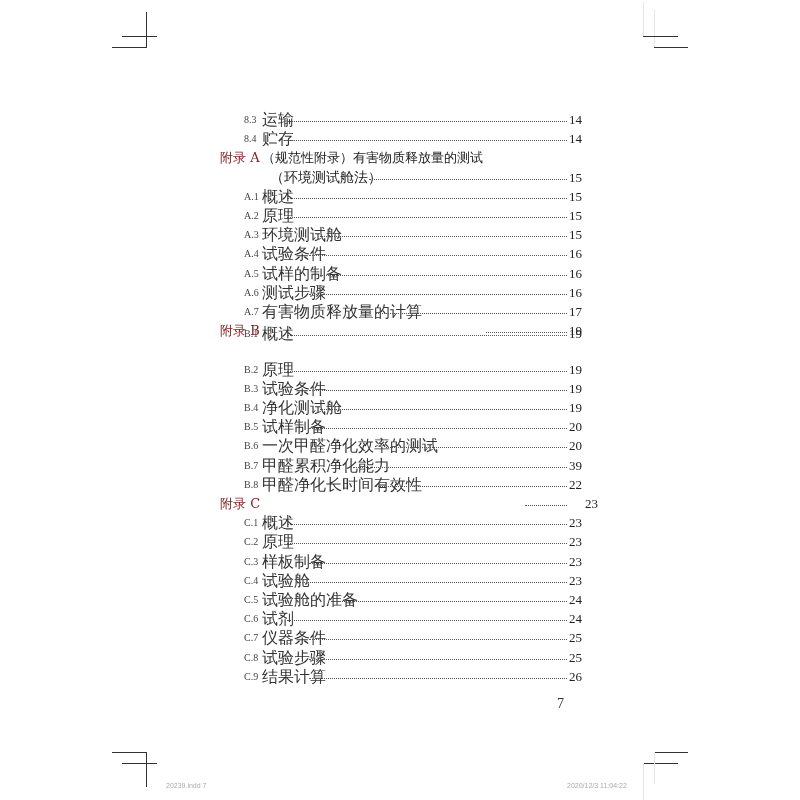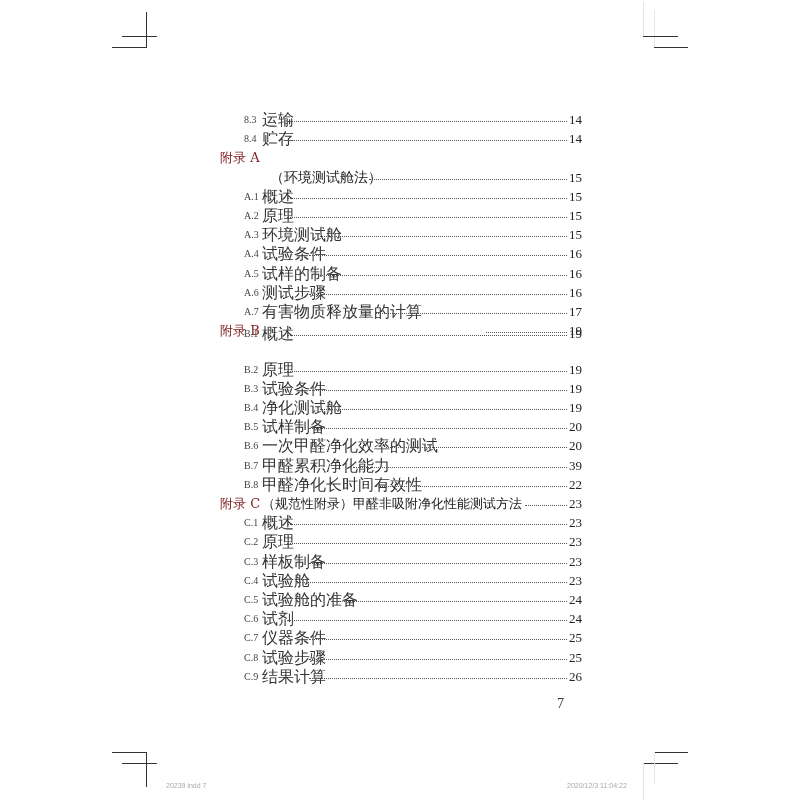--- a/index.html
+++ b/index.html
@@ -140,20 +140,21 @@
       <span class="page">14</span>
     </div>
     <div class="row sub" style="top: 19.2px;">
       <span class="num">8.4</span>
       <span class="title">贮存</span>
       <span class="leader" style="left: 67px; width: 280px;"></span>
       <span class="page">14</span>
     </div>
     <div class="row appendix" style="top: 38.4px;">
       <span class="num">附录 A</span>
+      <span class="title">（规范性附录）有害物质释放量的测试</span>
     </div>
     <div class="row cont" style="top: 57.6px;">
       <span class="title">（环境测试舱法）</span>
       <span class="leader" style="left: 149px; width: 198px;"></span>
       <span class="page">15</span>
     </div>
     <div class="row sub" style="top: 76.8px;">
       <span class="num">A.1</span>
       <span class="title">概述</span>
       <span class="leader" style="left: 67px; width: 280px;"></span>
@@ -241,23 +242,22 @@
       <span class="title">甲醛累积净化能力</span>
       <span class="leader" style="left: 133px; width: 214px;"></span>
       <span class="page">39</span>
     </div>
     <div class="row sub" style="top: 364.8px;">
       <span class="num">B.8</span>
       <span class="title">甲醛净化长时间有效性</span>
       <span class="leader" style="left: 155px; width: 192px;"></span>
       <span class="page">22</span>
     </div>
-    <div class="row appendix" style="top: 384px;">
+    <div class="row appendix" style="top: 384px; padding-left: 16px;">
       <span class="num">附录 C</span>
-      <span class="title">（规范性附录）甲醛非吸附净化性能测试方法</span>
       <span class="leader" style="left: 305px; width: 42px;"></span>
       <span class="page">23</span>
     </div>
     <div class="row sub" style="top: 403.2px;">
       <span class="num">C.1</span>
       <span class="title">概述</span>
       <span class="leader" style="left: 67px; width: 280px;"></span>
       <span class="page">23</span>
     </div>
     <div class="row sub" style="top: 422.4px;">

